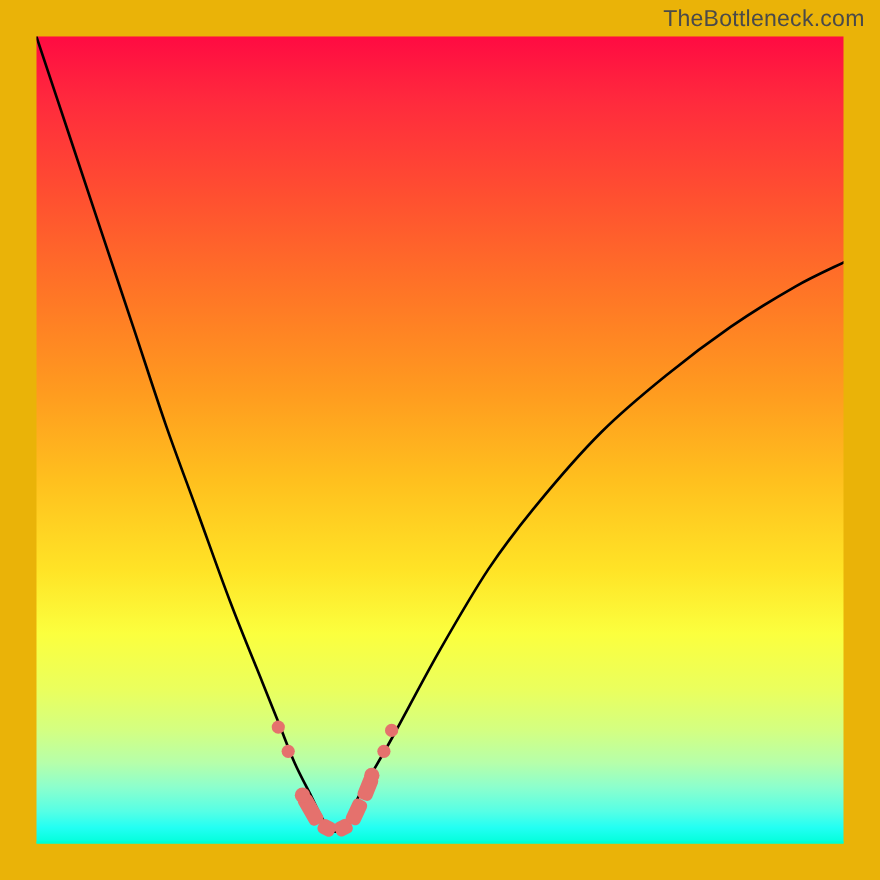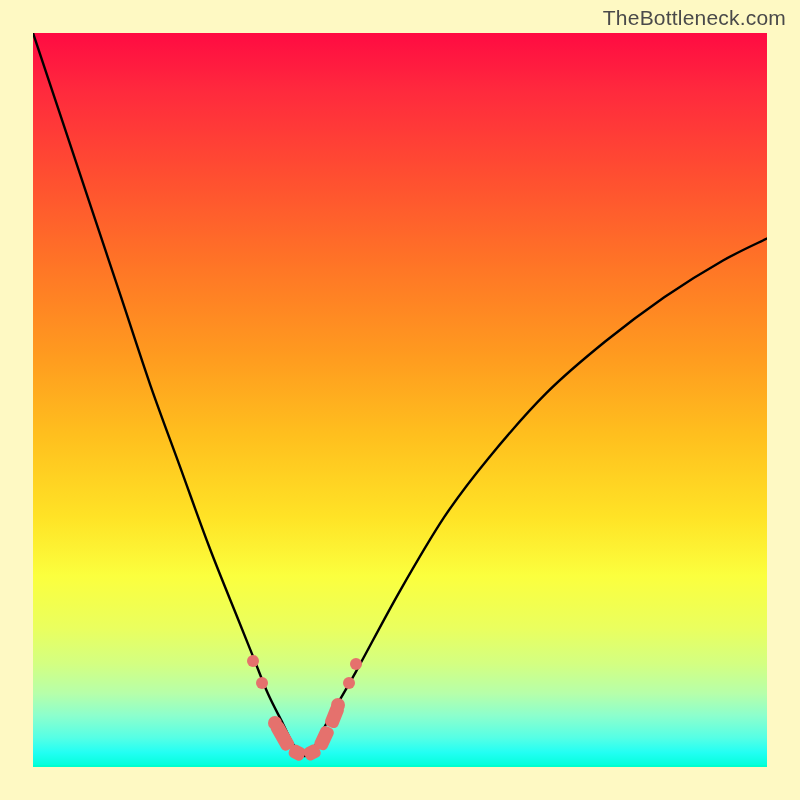--- a/index.html
+++ b/index.html
@@ -7,21 +7,21 @@
     padding: 0;
     width: 800px;
     height: 800px;
     overflow: hidden;
     background: #000;
     font-family: Arial, Helvetica, sans-serif;
   }
   .frame {
     position: absolute;
     inset: 0;
-    background: #fef9c3;
+    background: #eab308;
   }
   .plot-area {
     position: absolute;
     left: 33px;
     top: 33px;
     width: 734px;
     height: 734px;
     overflow: hidden;
   }
   .gradient {

